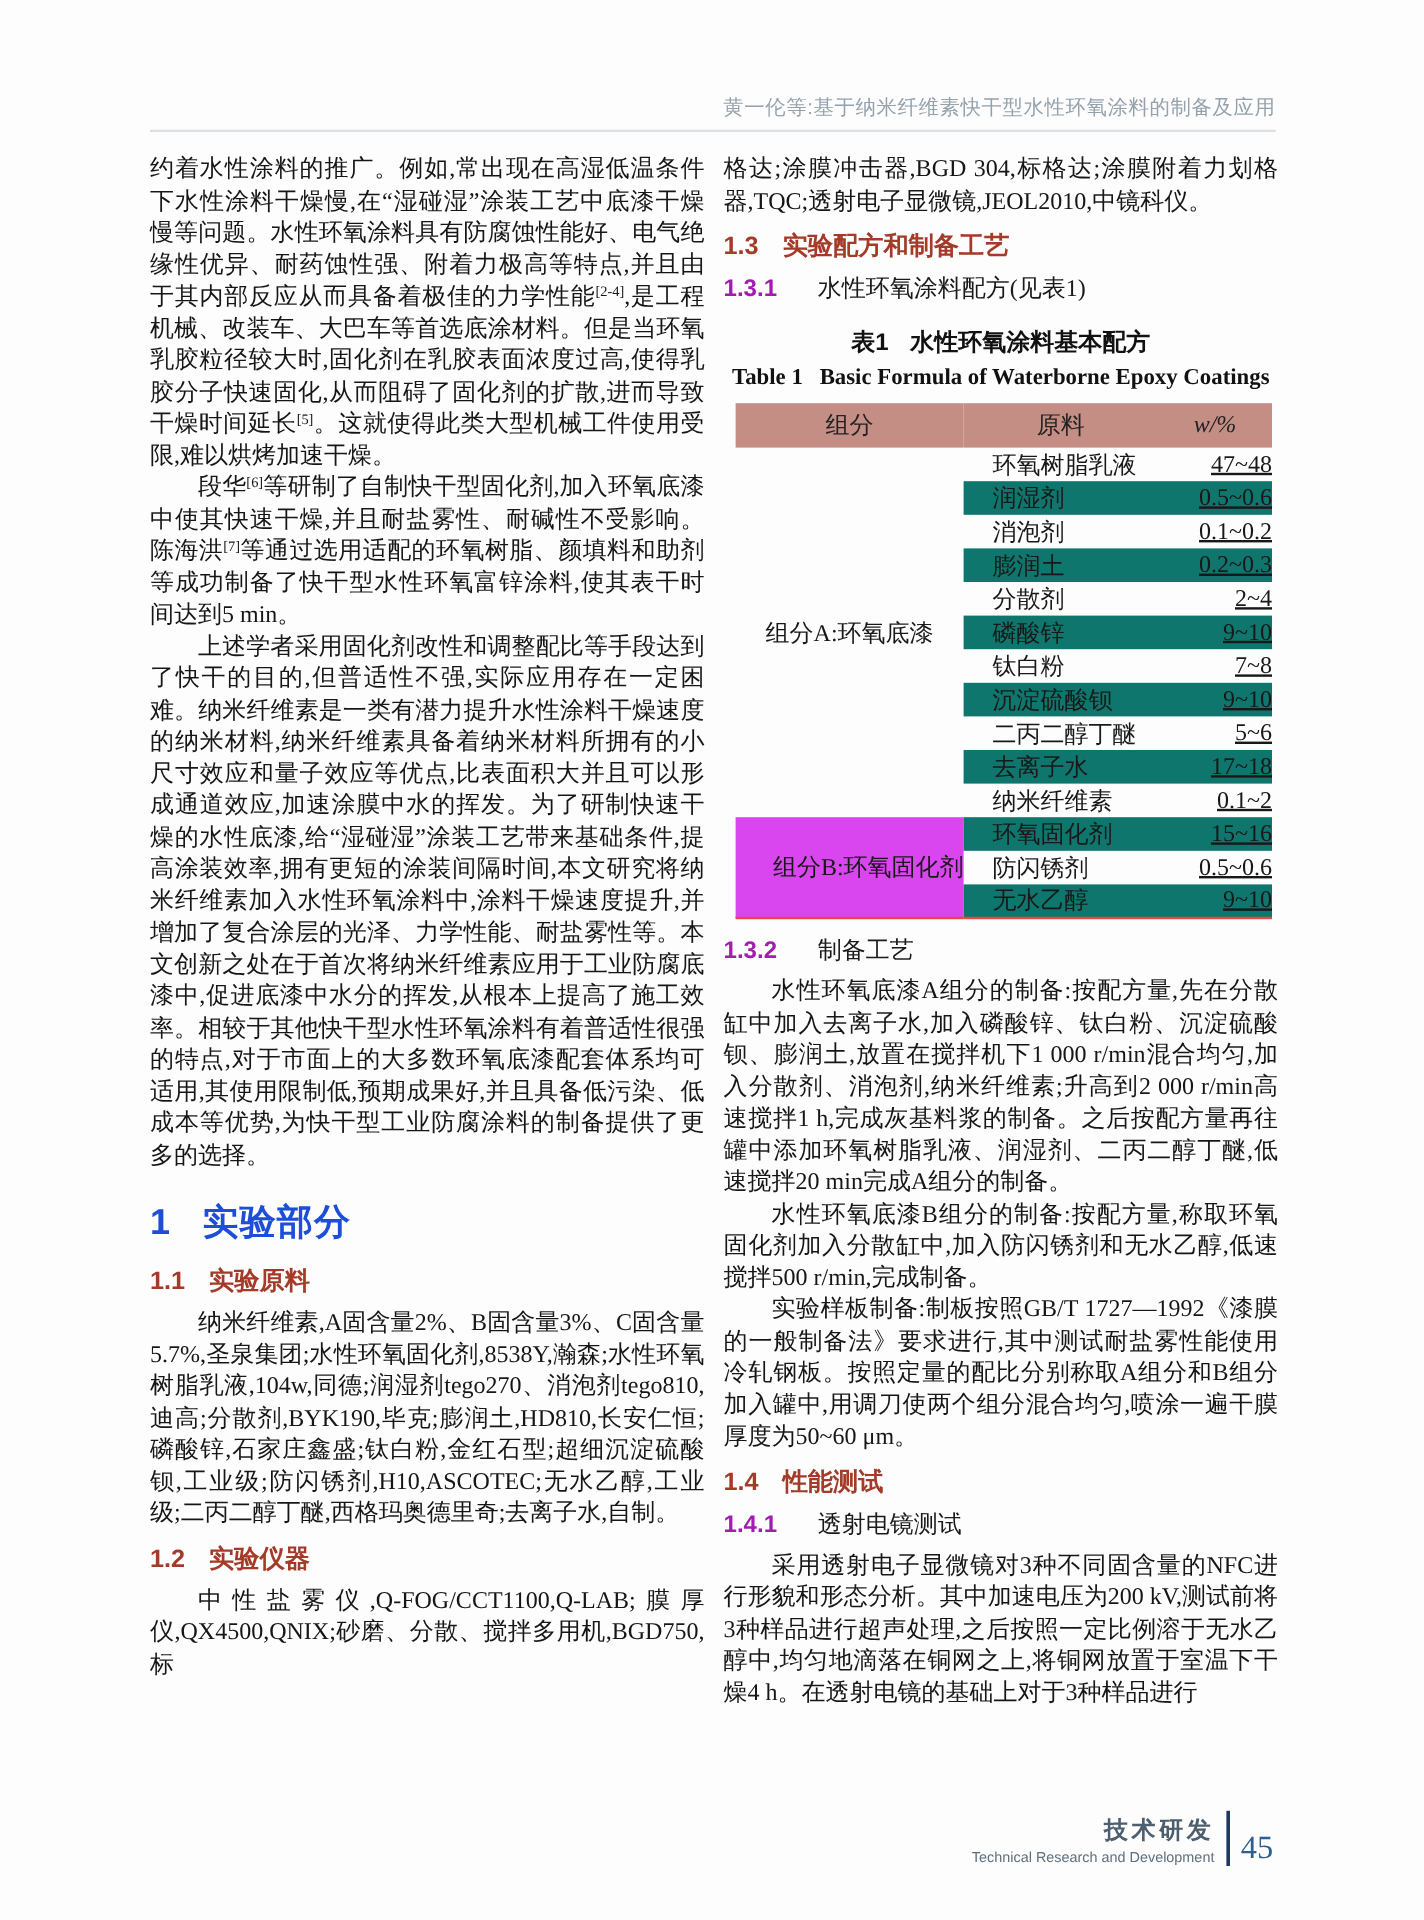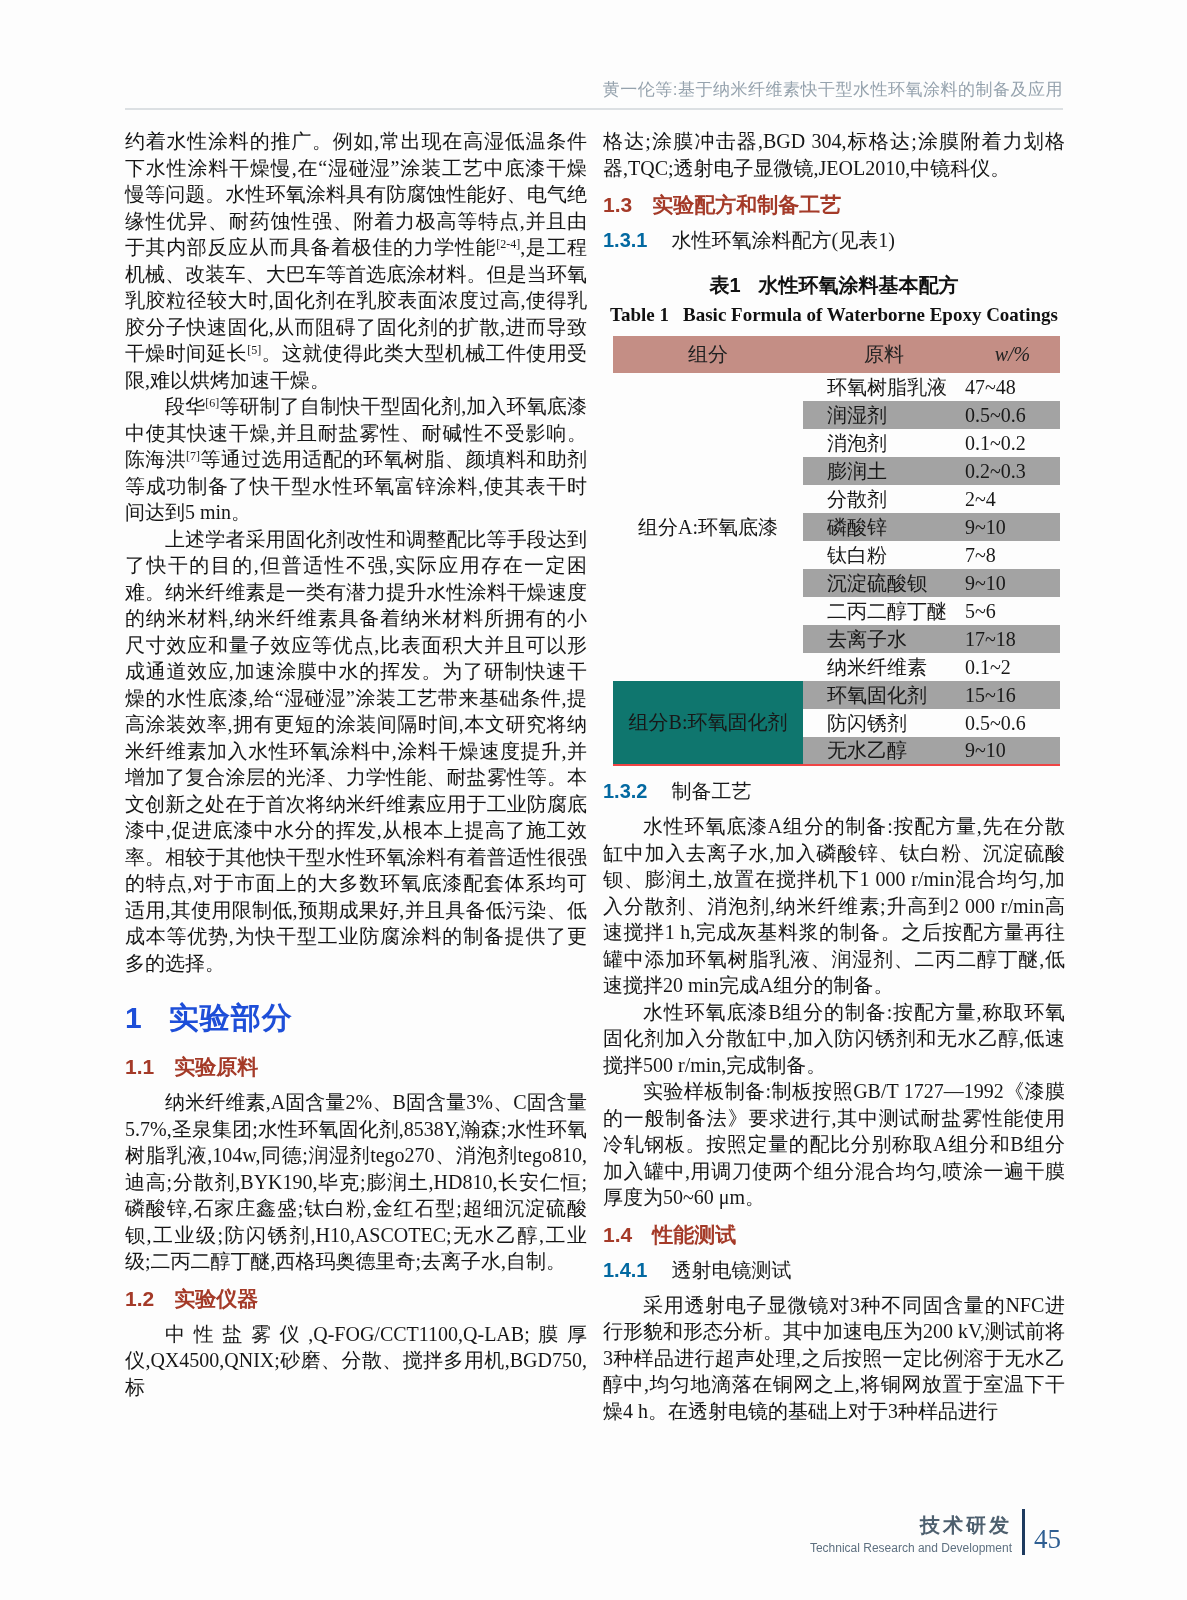--- a/index.html
+++ b/index.html
@@ -32,21 +32,21 @@
   }
   .h-sec .num { margin-right:26px; }
   .h-sub {
     font-family:"Liberation Sans","DejaVu Sans",sans-serif; font-weight:bold;
     color:#a43a28; font-size:21px; margin:10px 0 8px 0;
   }
   .h-sub .num { margin-right:20px; letter-spacing:0; }
   .h-subsub { font-size:20px; margin:8px 0 8px 0; color:#1a1a1a; }
   .h-subsub .num {
     font-family:"Liberation Sans","DejaVu Sans",sans-serif;
-    color:#0369a1; font-weight:600; margin-right:24px;
+    color:#a21caf; font-weight:600; margin-right:34px;
   }
   
   .table-block { margin-top:16px; margin-bottom:12px; }
   .tbl-caption-zh {
     text-align:center; font-family:"Liberation Sans","DejaVu Sans",sans-serif;
     font-weight:bold; font-size:20px; margin-top:18px; color:#111;
   }
   .tbl-caption-zh .cap-num { margin-right:18px; }
   .tbl-caption-en {
     text-align:center; font-weight:bold; font-size:19px; margin-top:5px; color:#111;
@@ -56,25 +56,25 @@
     width:447px; margin:10px 0 0 10px; border-collapse:collapse;
     font-size:20px; border-bottom:2px solid #ef4444;
   }
   table.tbl th {
     background:#c48e85; font-weight:normal; height:37px;
     text-align:center; color:#222;
   }
   table.tbl th.w-col { font-style:italic; }
   table.tbl td { height:28px; vertical-align:middle; }
   td.mat { text-align:left; padding-left:24px; width:162px; }
-  td.val { text-align:left; width:95px; }
+  td.val { text-align:right; width:95px;text-decoration:underline; }
   td.grp { width:190px; text-align:center; }
-  tr.shaded td.mat, tr.shaded td.val { background:#a3a3a3; }
+  tr.shaded td.mat, tr.shaded td.val { background:#0f766e; }
   td.grp-a { background:transparent; }
-  td.grp-b { background:#0f766e; }
+  td.grp-b { background:#d946ef;text-align:right; }
   
   .footer {
     position:absolute; top:1509px; right:126px;
     display:flex; align-items:flex-end;
   }
   .footer-txt { text-align:right; font-family:"Liberation Sans","DejaVu Sans",sans-serif; }
   .footer-zh { font-size:20px; font-weight:bold; color:#4d5f6e; letter-spacing:3px; }
   .footer-en { font-size:12px; color:#5e7080; margin-top:2px; }
   .footer-bar { width:3px; height:46px; background:#1e3a5f; margin:0 9px 0 10px; }
   .footer-page { font-size:27px; color:#2e5e92; font-family:"Liberation Serif","DejaVu Serif",serif; }

